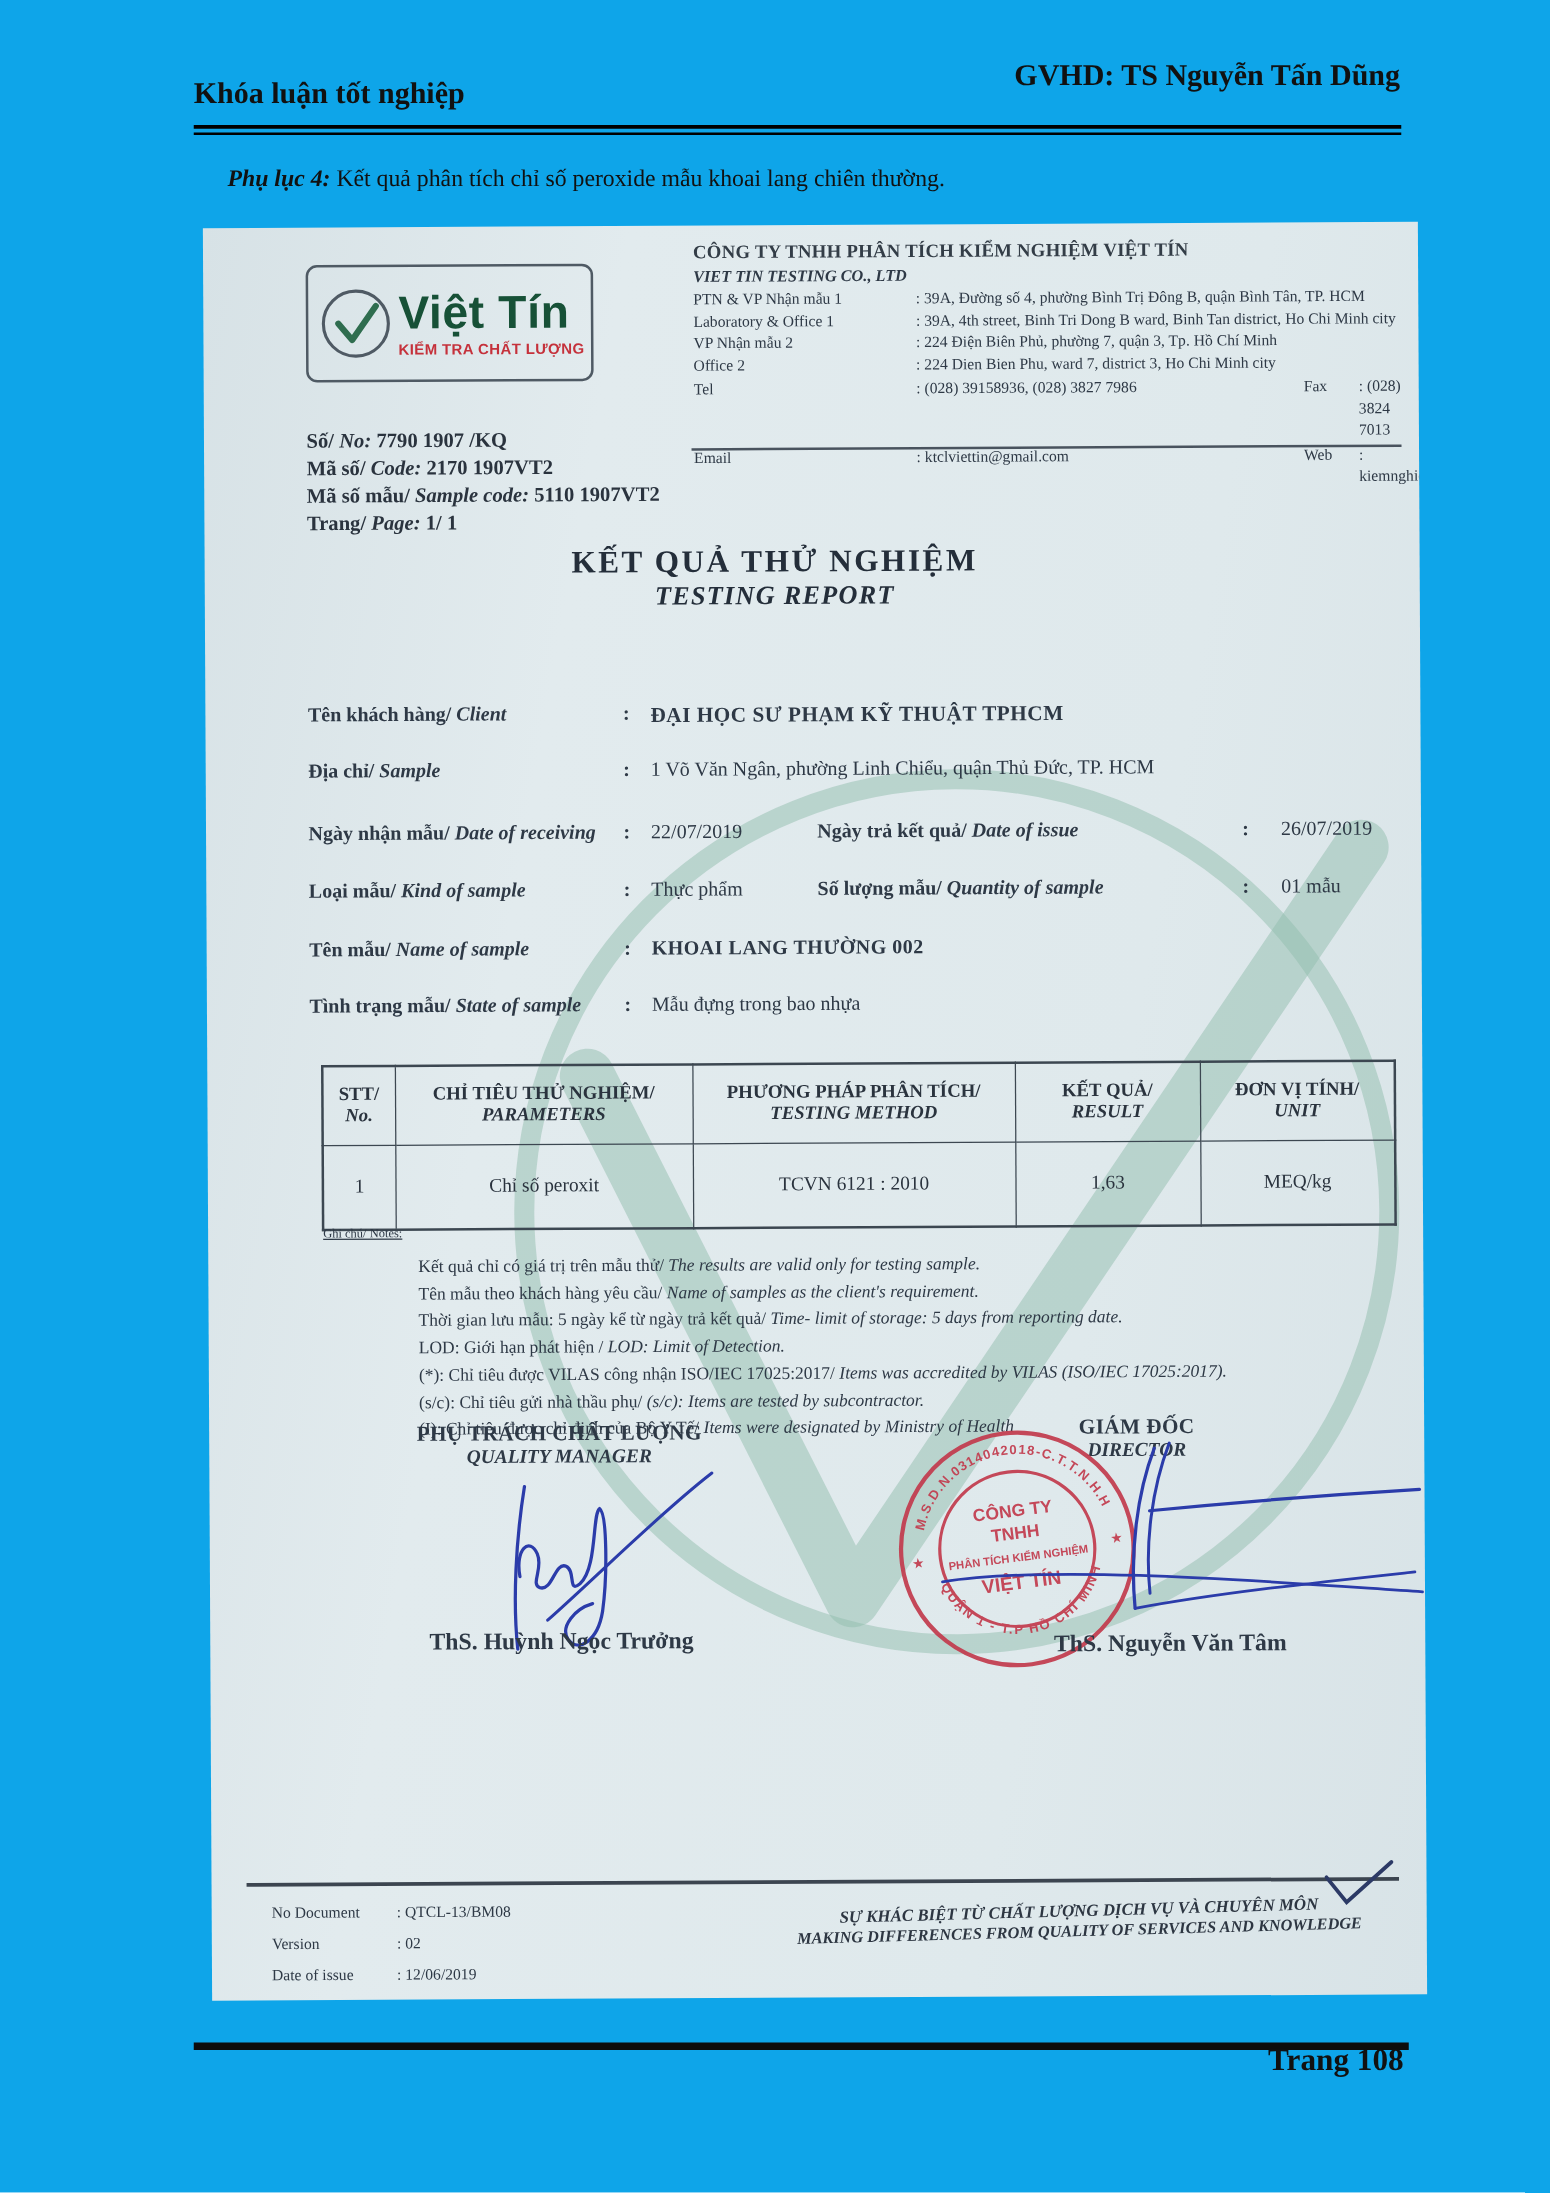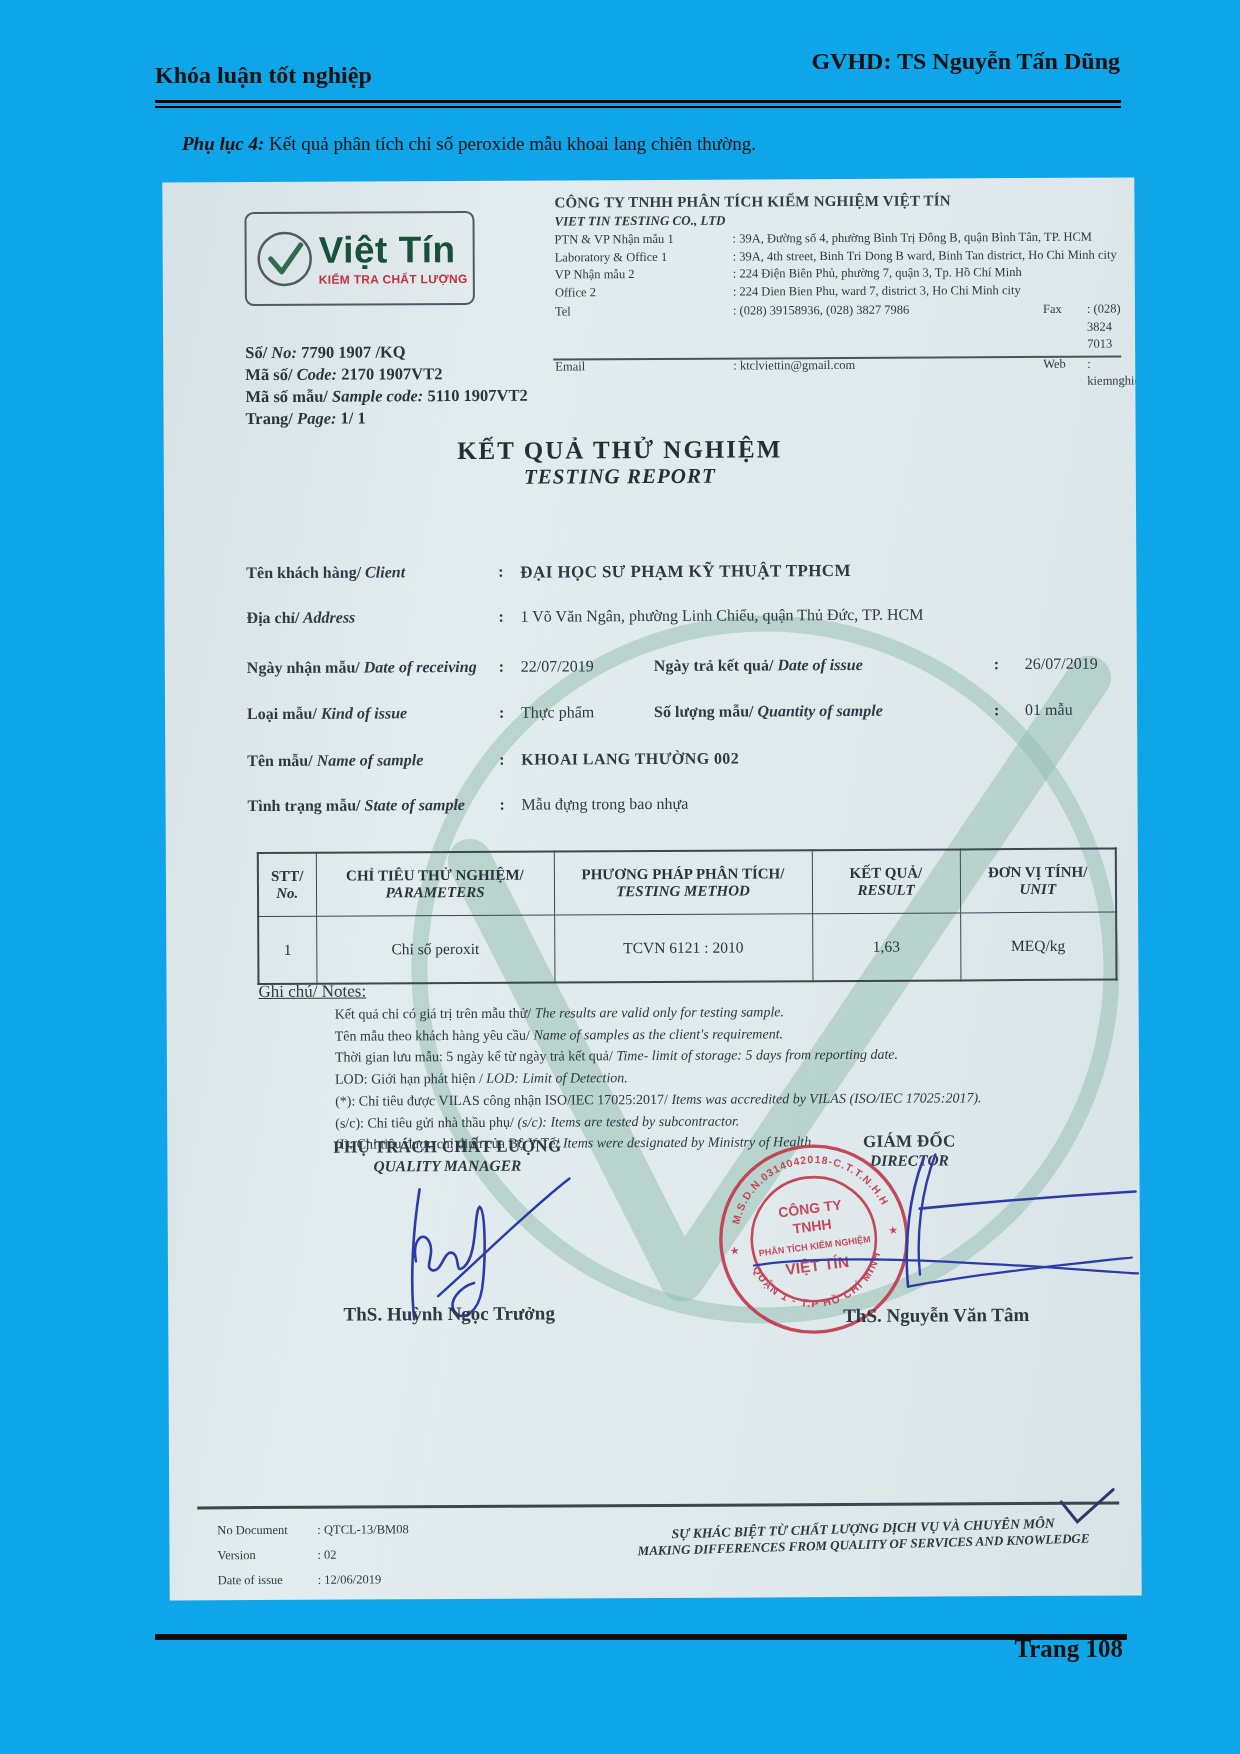--- a/index.html
+++ b/index.html
@@ -59,21 +59,21 @@
   table.rpt{left:91px;top:670px;width:858px;border-collapse:collapse;table-layout:fixed;
             position:absolute;font-size:15.5px;color:#2a333e;}
   table.rpt th,table.rpt td{border:1.6px solid #3c4751;text-align:center;padding:2px;}
   table.rpt{border:2.5px solid #3c4751;}
   table.rpt th{height:58px;font-size:15px;}
   table.rpt td{height:62px;}
   .th-vi{font-weight:bold;}
   .th-en{font-weight:bold;font-style:italic;}
   td.cell-left{text-align:left;padding-left:14px;margin-left:40px;}
 
-  .ghichu{left:92px;top:800px;font-size:17px;text-decoration:underline;}
+  .ghichu{left:92px;top:800px;font-size:10px;text-decoration:underline;}
   .notes{left:168px;top:822px;width:790px;font-size:14px;line-height:21.7px;}
   .notes .en{font-style:italic;}
 
   .sig-title-vi{font-size:17px;font-weight:bold;letter-spacing:.3px;}
   .sig-title-en{font-size:15.5px;font-weight:bold;font-style:italic;}
   .sig-name{font-size:19px;font-weight:bold;}
 
   .footer-line{left:28px;top:1324px;width:922px;height:2.5px;background:#3c4550;}
   .footer-rows{left:48px;top:1336px;font-size:12.5px;line-height:25px;}
   .f-row{display:grid;grid-template-columns:100px auto;}
@@ -157,34 +157,34 @@
       <div class="title-vi">KẾT QUẢ THỬ NGHIỆM</div>
       <div class="title-en">TESTING REPORT</div>
     </div>
 
     <div class="abs inforow" style="top:382px;">
       <span class="lab"><span>Tên khách hàng/</span><span class="en"> Client</span></span>
       <span class="col">:</span>
       <span class="val boldval" style="font-size:17px;">ĐẠI HỌC SƯ PHẠM KỸ THUẬT TPHCM</span>
     </div>
     <div class="abs inforow" style="top:427px;">
-      <span class="lab"><span>Địa chỉ/</span><span class="en"> Address</span></span>
+      <span class="lab"><span>Địa chỉ/</span><span class="en"> Sample</span></span>
       <span class="col">:</span>
       <span class="val">1 Võ Văn Ngân, phường Linh Chiểu, quận Thủ Đức, TP. HCM</span>
     </div>
     <div class="abs inforow" style="top:477px;">
       <span class="lab"><span>Ngày nhận mẫu/</span><span class="en"> Date of receiving</span></span>
       <span class="col">:</span>
       <span class="val">22/07/2019</span>
       <span class="lab2"><span>Ngày trả kết quả/</span><span class="en"> Date of issue</span></span>
       <span class="col2">:</span>
       <span class="val2">26/07/2019</span>
     </div>
     <div class="abs inforow" style="top:523px;">
-      <span class="lab"><span>Loại mẫu/</span><span class="en"> Kind of issue</span></span>
+      <span class="lab"><span>Loại mẫu/</span><span class="en"> Kind of sample</span></span>
       <span class="col">:</span>
       <span class="val">Thực phẩm</span>
       <span class="lab2"><span>Số lượng mẫu/</span><span class="en"> Quantity of sample</span></span>
       <span class="col2">:</span>
       <span class="val2">01 mẫu</span>
     </div>
     <div class="abs inforow" style="top:570px;">
       <span class="lab"><span>Tên mẫu/</span><span class="en"> Name of sample</span></span>
       <span class="col">:</span>
       <span class="val boldval">KHOAI LANG THƯỜNG 002</span>

